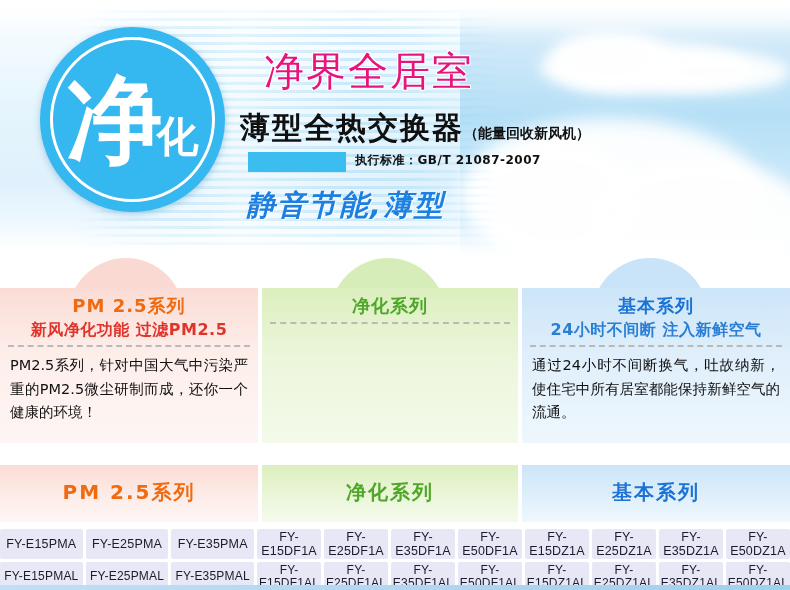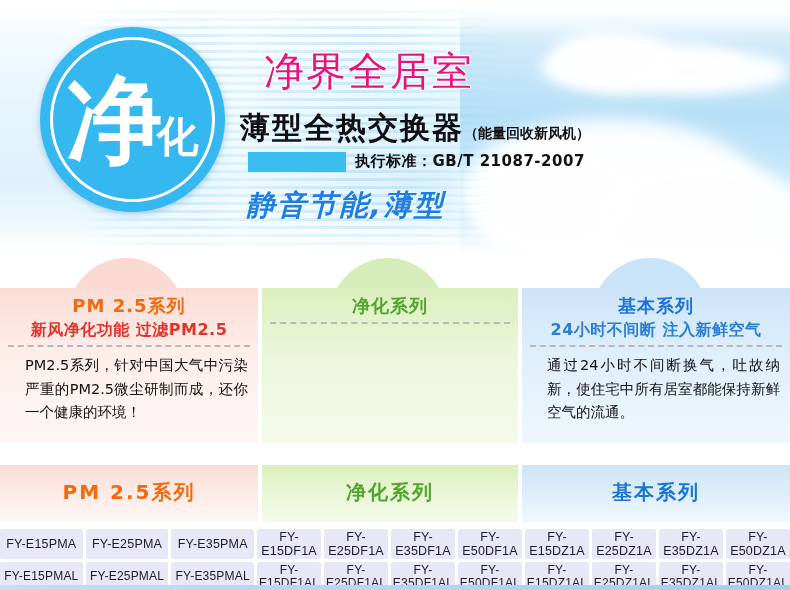--- a/index.html
+++ b/index.html
@@ -49,36 +49,36 @@
   .logo-sm{font-size:42px;font-weight:bold;line-height:1;margin-left:-4px;margin-top:34px;
         font-family:"DejaVu Sans",sans-serif;}
 
   .h-title{position:absolute;left:264px;top:44px;font-size:40px;font-weight:normal;color:#e8147e;
         letter-spacing:2px;font-family:"DejaVu Sans",sans-serif;
         text-shadow:1px 1px 0 #fff, -1px -1px 0 #fff, 1px -1px 0 #fff, -1px 1px 0 #fff;}
   .h-sub{position:absolute;left:240px;top:108px;font-size:30px;font-weight:bold;color:#101010;
         letter-spacing:2px;font-family:"DejaVu Sans",sans-serif;white-space:nowrap;}
   .h-sub .paren{font-size:14px;font-weight:bold;letter-spacing:0;}
   .h-barbox{position:absolute;left:248px;top:152px;width:98px;height:20px;background:#3cbdf0;}
-  .h-std{position:absolute;left:355px;top:152px;font-size:15px;font-weight:bold;color:#111;
+  .h-std{position:absolute;left:355px;top:152px;font-size:12px;font-weight:bold;color:#111;
         letter-spacing:.5px;font-family:"DejaVu Sans",sans-serif;white-space:nowrap;}
   .h-slogan{position:absolute;left:246px;top:186px;font-size:29px;font-weight:bold;color:#1d7fe0;
         font-style:italic;letter-spacing:2px;font-family:"DejaVu Sans",sans-serif;
         text-shadow:1px 1px 0 rgba(255,255,255,.9);text-align:right;}
 
   
   .features{position:absolute;left:0;top:258px;width:790px;height:198px;background:#fff;}
   .bump{position:absolute;top:0;width:116px;height:58px;border-radius:58px 58px 0 0;}
   .panel{position:absolute;top:30px;height:155px;overflow:hidden;}
   .p-head{text-align:center;padding-top:6px;}
   .p-t1{font-size:18px;font-weight:bold;letter-spacing:1px;line-height:1.35;font-family:"DejaVu Sans",sans-serif;}
   .p-t2{font-size:16px;font-weight:bold;letter-spacing:.5px;line-height:1.45;font-family:"DejaVu Sans",sans-serif;text-align:center;}
   .p-div{margin:4px 8px 0 8px;border-top:2px dashed #b9b9b9;}
   .p-body{font-size:14.5px;line-height:1.62;color:#111;padding:7px 10px 0 10px;
-        font-family:"DejaVu Sans",sans-serif;text-align:justify;margin-left:15px;}
+        font-family:"DejaVu Sans",sans-serif;text-align:justify;}
 
   .pm{left:0;width:258px;background:linear-gradient(180deg,#fbdcd5 0%,#fdeeea 42%,#fdf6f4 100%);}
   .pm-bump{left:68px;background:#f9d9d2;}
   .pm .p-t1{color:#f06a10;} .pm .p-t2{color:#e0342a;}
 
   .jh{left:262px;width:256px;background:linear-gradient(180deg,#dcefbe 0%,#ecf6db 45%,#f4faea 100%);}
   .jh-bump{left:330px;background:#d7edb9;}
   .jh .p-t1{color:#4fa72a;} .jh .p-t2{color:#3f9a1f;}
 
   .jb{left:522px;width:268px;background:linear-gradient(180deg,#cde5f8 0%,#e0effb 45%,#eef7fd 100%);}

